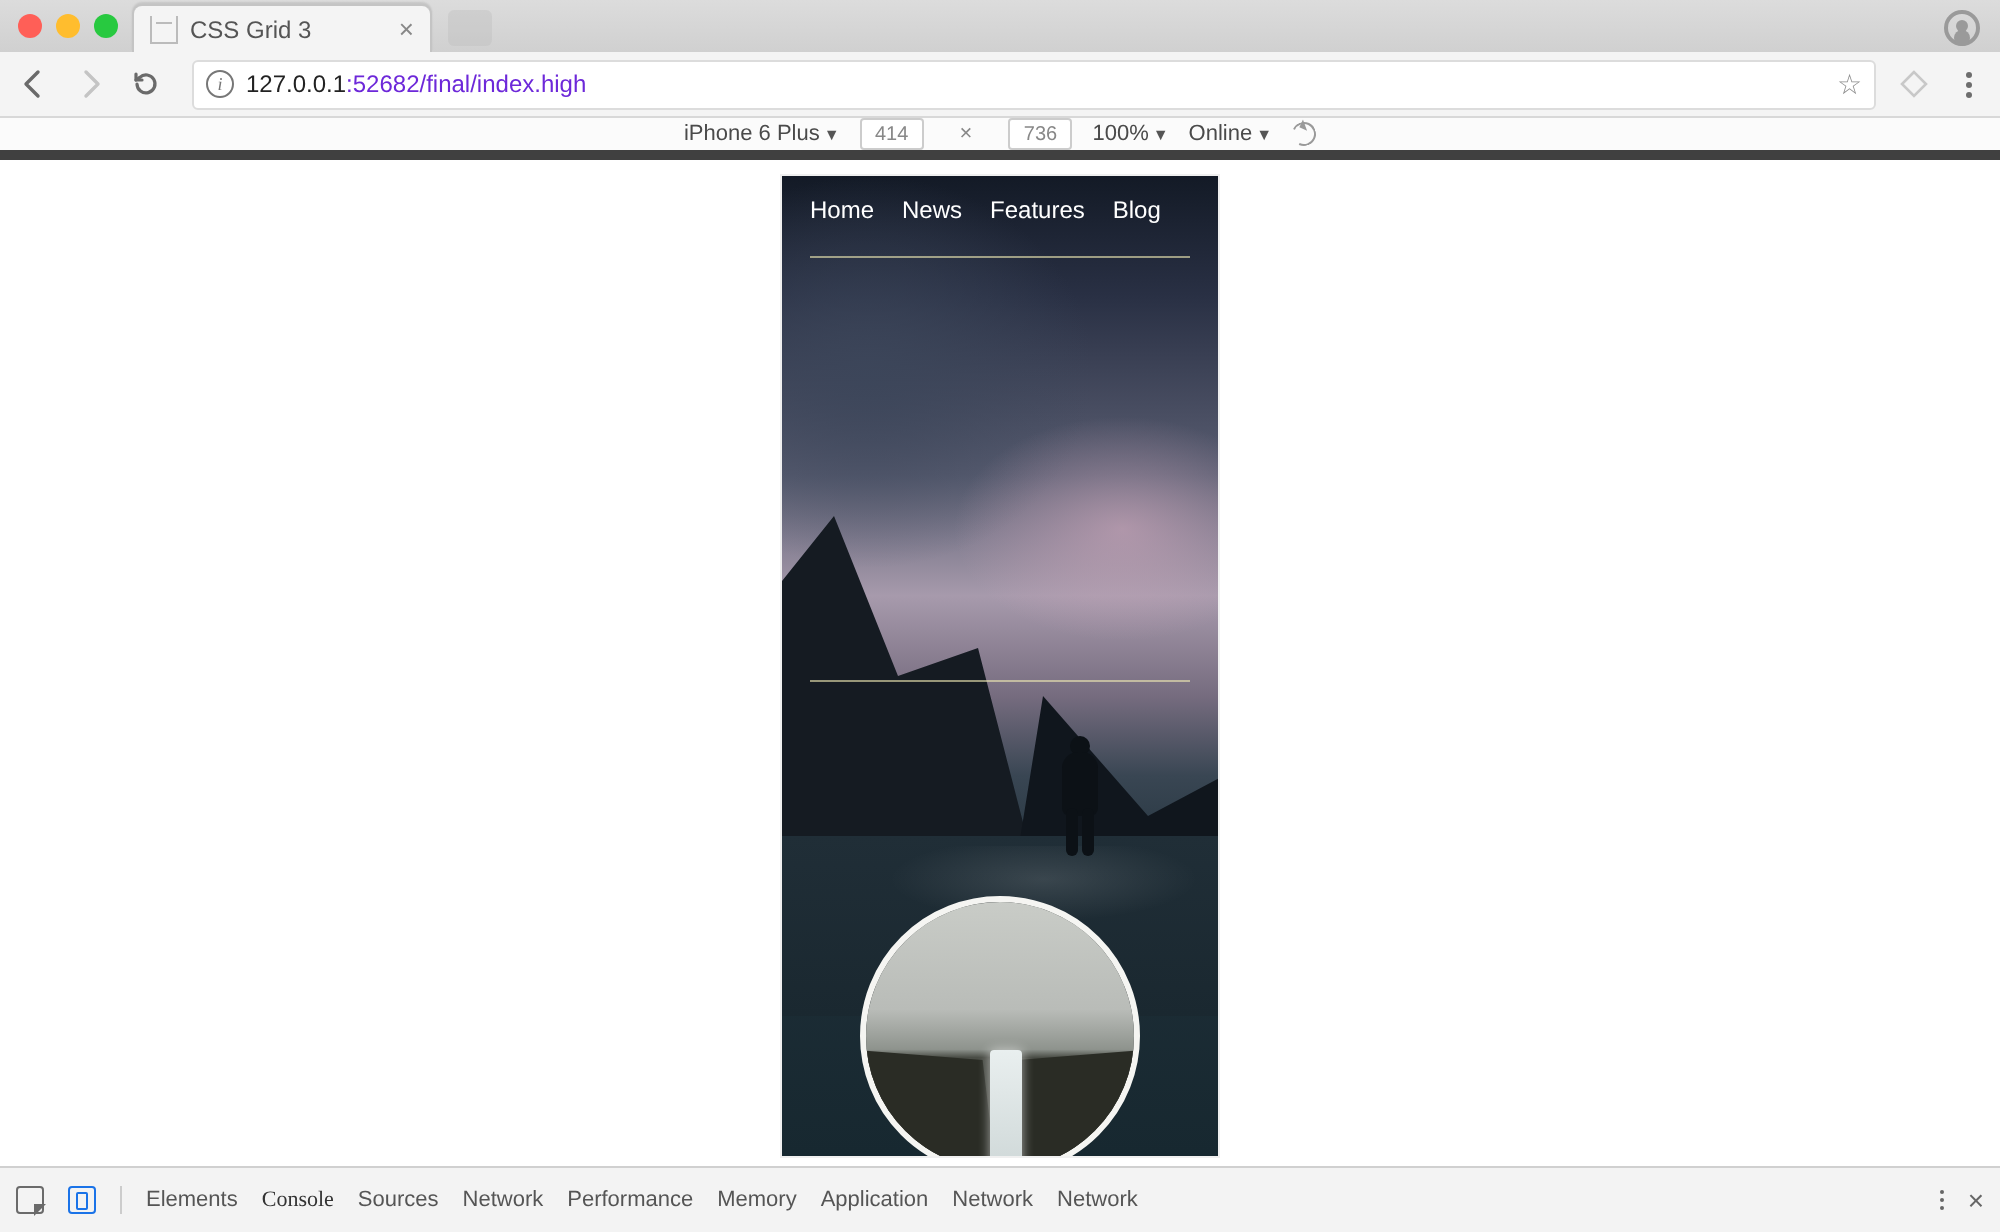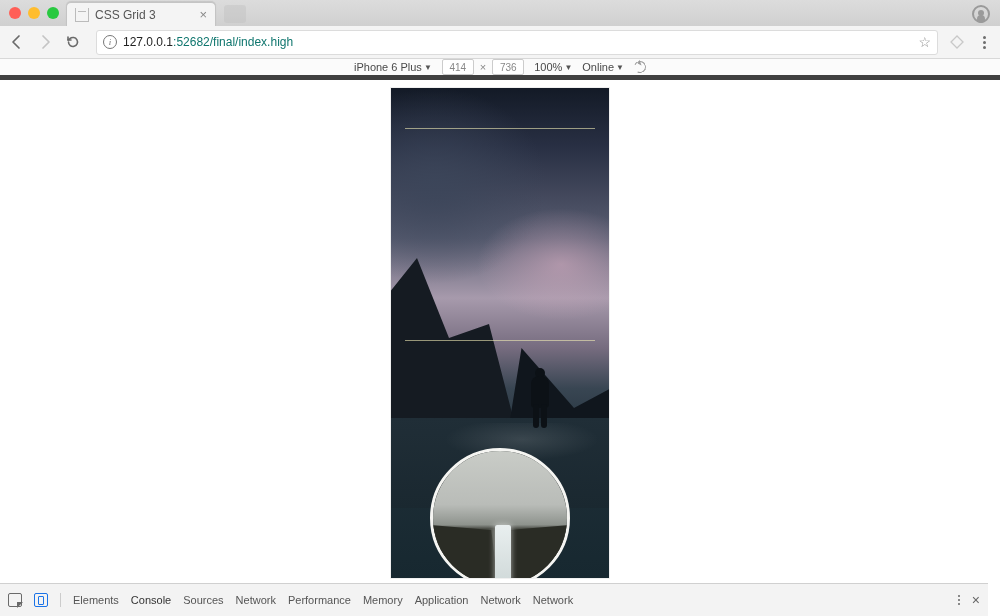--- a/index.html
+++ b/index.html
@@ -19,30 +19,30 @@
 .newtab { width:22px; height:18px; margin-left:8px; margin-bottom:3px; background:#bfbfbf66; border-radius:3px; }
 .tab-strip .avatar { position:absolute; right:10px; top:5px; width:18px; height:18px; border:2px solid #9a9a9a; border-radius:50%; }
 .tab-strip .avatar::after{ content:""; position:absolute; left:4px; top:3px; width:6px; height:6px; border-radius:50%; background:#9a9a9a; box-shadow:0 6px 0 1px #9a9a9a;}
 
 .addr-bar { height:33px; background:#f4f4f4; border-bottom:1px solid #d8d8d8; display:flex; align-items:center; padding:0 8px; gap:10px; }
 .nav-ico { width:18px; height:18px; display:flex; align-items:center; justify-content:center; color:#6d6d6d; }
 .nav-ico.disabled{ color:#bdbdbd; }
 .omnibox { flex:1; height:25px; margin:0 0 0 4px; background:#fff; border:1px solid #dcdcdc; border-radius:3px; display:flex; align-items:center; padding:0 6px; color:#555; }
 .omnibox .info { width:14px;height:14px;border:1.3px solid #777;border-radius:50%; margin-right:6px; display:flex; align-items:center; justify-content:center; font-size:9px; font-family:Georgia,serif; font-style:italic; color:#777;}
 .omnibox .host { color:#222; }
-.omnibox .path { color:#0f766e; }
+.omnibox .path { color:#6d28d9; }
 .star { margin-left:auto; font-size:14px; color:#8e8e8e; }
 .more-ico { width:16px; display:flex; flex-direction:column; align-items:center; gap:2px; }
 .more-ico i { width:3px; height:3px; background:#6d6d6d; border-radius:50%; display:block; }
 
 
 .device-bar { height:22px; background:#fbfbfb; border-bottom:6px solid #404040; display:flex; align-items:center; justify-content:center; font-size:11px; color:#4a4a4a; gap:10px; }
 .device-bar .sel { display:flex; align-items:center; gap:2px; }
 .device-bar .tri { font-size:8px; color:#555; }
-.device-bar .dim { display:flex; align-items:center; gap:6px; color:#888; }
+.device-bar .dim { display:flex; align-items:center; gap:18px; color:#888; }
 .device-bar .dim input { width:32px; height:16px; border:1px solid #ccc; background:#fff; text-align:center; font-size:10px; color:#888; border-radius:2px; }
 .device-bar .rot { width:12px;height:12px;border:1.3px solid #9a9a9a;border-radius:50%;border-left-color:transparent;transform:rotate(-20deg); position:relative;}
 .device-bar .rot::after{content:"";position:absolute;top:-2px;left:1px;border:3px solid transparent;border-right-color:#9a9a9a;}
 
 
 .ruler { height:14px; background:#fafafa; display:flex; border-bottom:1px solid #eee; margin:0; }
 .ruler > div { flex:1; border-left:1px solid #e2e2e2; }
 .ruler > div:first-child{border-left:none;}
 
 
@@ -74,29 +74,29 @@
 
 
 .roundimg{ position:absolute; left:50%; transform:translateX(-50%); top:360px; width:140px; height:140px; border-radius:50%; border:3px solid #f5f5f2; overflow:hidden; background:#3a3f3f;}
 .roundimg .skyc{position:absolute;inset:0;background:linear-gradient(#c9ccc7,#b9bcb8 40%,#8e938d 55%,#4a4d46 58%,#3f4039 100%);}    
 .roundimg .cliffL,.roundimg .cliffR{position:absolute;top:55%;width:55%;height:50%;background:#2a2c25;}
 .roundimg .cliffL{left:-6%;clip-path:polygon(0 0,90% 8%,100% 100%,0 100%);} 
 .roundimg .cliffR{right:-6%;clip-path:polygon(10% 8%,100% 0,100% 100%,0 100%);} 
 .roundimg .fall{position:absolute;left:46%;top:55%;width:16px;height:60px;background:linear-gradient(#e9efef,#cfd8d8);border-radius:2px;box-shadow:0 0 6px rgba(255,255,255,.6);}    
 
 
-.devtools{ position:absolute; left:0; right:12px; bottom:0; height:20px; background:#f3f3f3; border-top:1px solid #d0d0d0; display:flex; align-items:center; font-size:11px; color:#555; padding:16px 8px; gap:12px; }
+.devtools{ position:absolute; left:0; right:0; bottom:0; height:20px; background:#f3f3f3; border-top:1px solid #d0d0d0; display:flex; align-items:center; font-size:11px; color:#555; padding:16px 8px; gap:12px; }
 .devtools .ico{ width:14px; height:14px; position:relative; }
 .ico.inspect{ border:1.5px solid #6a6a6a; border-radius:2px; }
 .ico.inspect::after{content:"";position:absolute;right:-2px;bottom:-2px;border:3px solid transparent;border-top-color:#6a6a6a;border-left-color:#6a6a6a;}
 .ico.device{ border:1.5px solid #1a73e8; border-radius:2px; }
 .ico.device::after{content:"";position:absolute;left:3px;top:2px;width:4px;height:7px;border:1.3px solid #1a73e8;border-radius:1px;}
 .devtools .sep{ width:1px; height:14px; background:#ccc; }
 .devtools .tabs{ display:flex; gap:12px; }
-.devtools .tabs span.active{ color:#333; font-weight:500; }
+.devtools .tabs span.active{ color:#333; font-weight:500;font-family:Liberation Serif, serif; }
 .devtools .right{ margin-left:auto; display:flex; align-items:center; gap:12px; }
 .devtools .right .dots{ display:flex; flex-direction:column; gap:2px;} .devtools .right .dots i{width:2px;height:2px;background:#666;border-radius:50%;}
 .devtools .right .x{ font-size:14px; color:#666; }
 
 svg{display:block;}
 </style>
 </head>
 <body>
 
 <div class="chrome-top">
@@ -192,20 +192,26 @@
     <div class="mountain-right"></div>
     <div class="beach"></div>
     <div class="shine"></div>
     <div class="person">
       <div class="head"></div>
         <div class="body"></div>
         <div class="legL"></div>
         <div class="legR"></div>
     </div>
 
+    <nav class="pnav">
+      <span>Home</span>
+      <span>News</span>
+      <span>Features</span>
+      <span>Blog</span>
+    </nav>
     <div class="divider top"></div>
     <div class="divider bot"></div>
 
     <div class="roundimg">
       <div class="skyc"></div>
         <div class="cliffL"></div>
         <div class="cliffR"></div>
         <div class="fall"></div>
     </div>
   </div>

